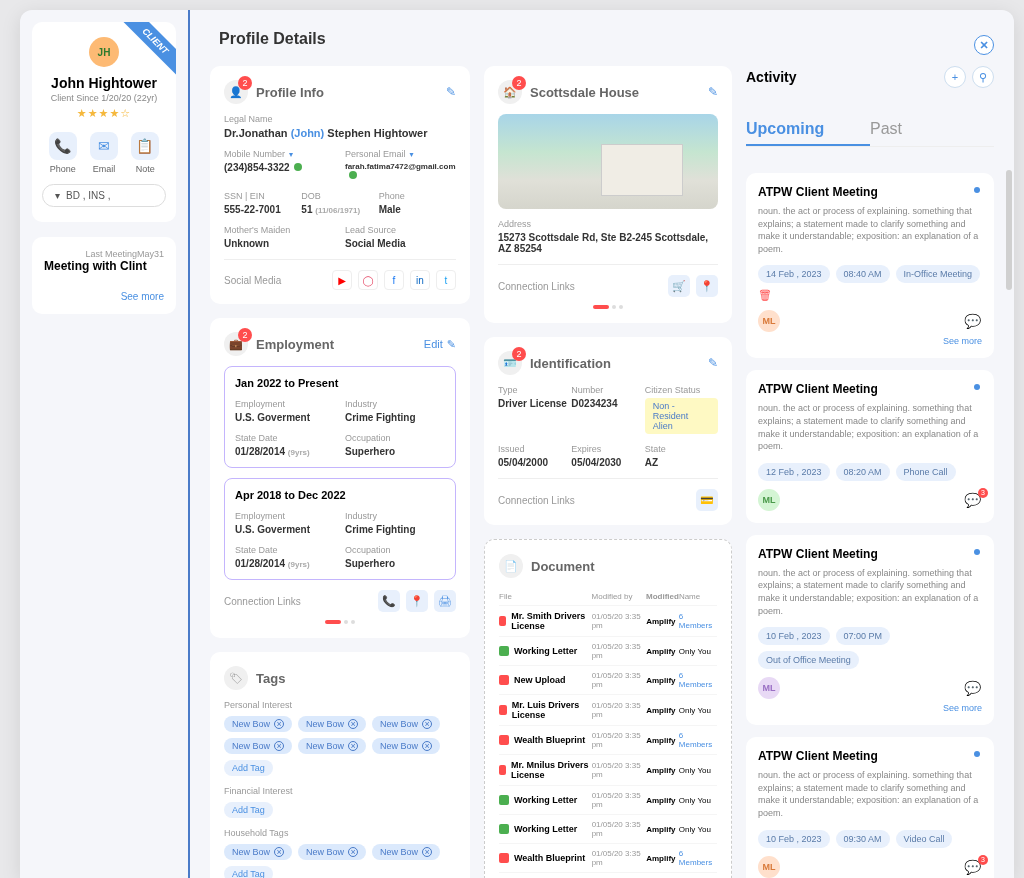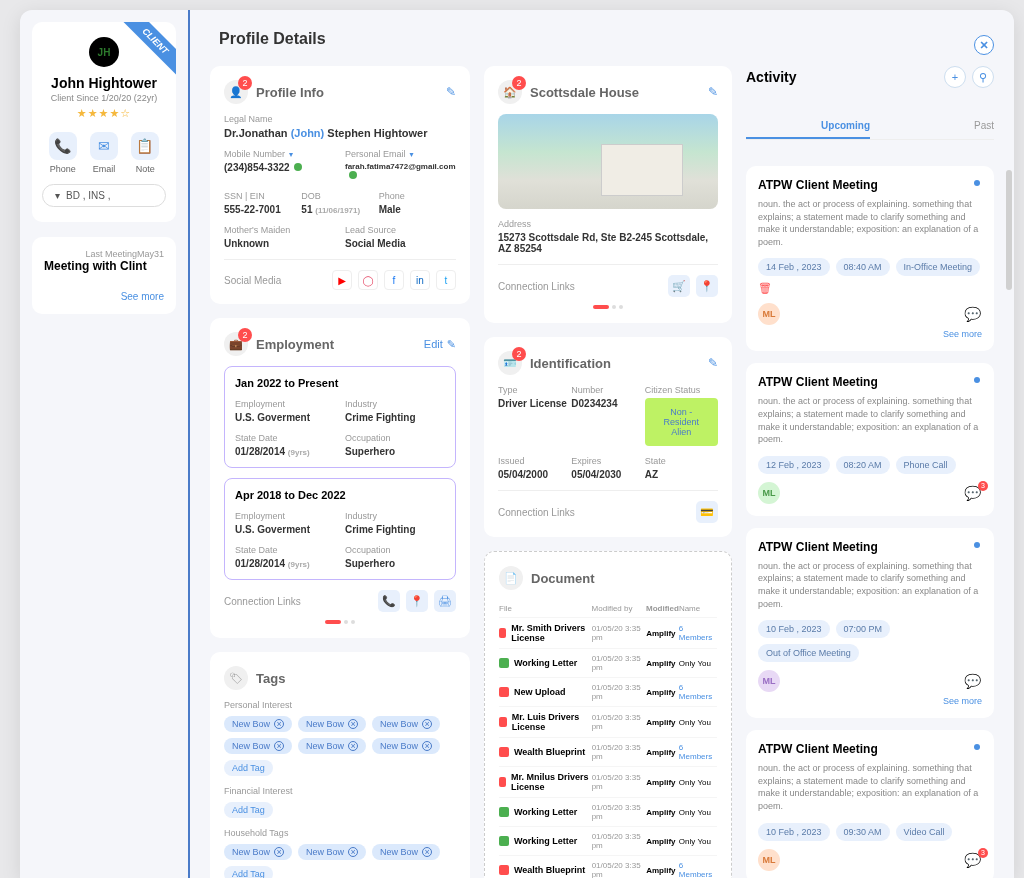--- a/index.html
+++ b/index.html
@@ -2,21 +2,21 @@
 <html><head>
 <meta charset="utf-8">
 <style>
 * { box-sizing: border-box; margin: 0; padding: 0; }
 body { font-family: -apple-system, BlinkMacSystemFont, 'Segoe UI', Arial, sans-serif; background: #e8e8ea; width: 1024px; height: 878px; overflow: hidden; position: relative; }
 .modal { position: absolute; top: 10px; left: 20px; right: 10px; bottom: 0; background: #f5f6fa; border-radius: 12px 12px 0 0; display: flex; box-shadow: 0 4px 20px rgba(0,0,0,0.1); }
 .close-btn { position: absolute; top: 25px; right: 20px; width: 20px; height: 20px; border-radius: 50%; border: 1px solid #4a90e2; color: #4a90e2; background: #fff; font-size: 11px; display: flex; align-items: center; justify-content: center; cursor: pointer; font-weight: bold; }
 .sidebar { width: 170px; padding: 12px; border-right: 2px solid #4a7bc8; }
 .profile-card { background: #fff; border-radius: 10px; padding: 15px 10px; position: relative; overflow: hidden; text-align: center; }
 .ribbon { position: absolute; top: 10px; right: -30px; background: #4a90e2; color: #fff; font-size: 9px; font-weight: bold; padding: 4px 35px; transform: rotate(45deg); font-style: italic; }
-.avatar { width: 30px; height: 30px; border-radius: 50%; background: #000000; color: #2d7a2d; font-size: 10px; font-weight: bold; display: flex; align-items: center; justify-content: center; margin: 0 auto 8px; }
+.avatar { width: 30px; height: 30px; border-radius: 50%; background: #fdba74; color: #2d7a2d; font-size: 10px; font-weight: bold; display: flex; align-items: center; justify-content: center; margin: 0 auto 8px; }
 .client-name { font-weight: 600; font-size: 14px; }
 .client-since { font-size: 9px; color: #888; margin-top: 2px; }
 .stars { color: #f5b83d; font-size: 11px; margin-top: 4px; letter-spacing: 1px; }
 .action-icons { display: flex; justify-content: space-around; margin-top: 12px; }
 .action-icon { text-align: center; cursor: pointer; }
 .action-icon .ic { width: 28px; height: 28px; border-radius: 8px; background: #e8f0fc; color: #4a90e2; display: flex; align-items: center; justify-content: center; margin: 0 auto 4px; font-size: 14px; }
 .action-icon .lbl { font-size: 9px; color: #666; }
 .dd { margin-top: 10px; border: 1px solid #ddd; border-radius: 16px; padding: 5px 12px; font-size: 10px; display: flex; align-items: center; gap: 6px; cursor: pointer; color: #555; }
 .meeting-card { background: #fff; border-radius: 10px; padding: 12px; margin-top: 15px; }
 .mc-head { display: flex; justify-content: flex-end; font-size: 9px; color: #999; }
@@ -64,37 +64,37 @@
 .dots { display: flex; justify-content: center; gap: 3px; margin-top: 8px; }
 .dot { width: 4px; height: 4px; border-radius: 50%; background: #ddd; }
 .dot.active { width: 16px; border-radius: 2px; background: #ff4d4d; }
 .emp-block { border: 1px solid #c4b5fd; border-radius: 8px; padding: 10px; margin-bottom: 10px; }
 .emp-date { font-size: 11px; font-weight: 600; margin-bottom: 8px; }
 .pill { background: #dbe9fc; color: #4a7bc8; font-size: 9px; padding: 3px 8px; border-radius: 10px; display: inline-flex; align-items: center; gap: 4px; }
 .pill .x { cursor: pointer; font-size: 9px; border: 1px solid #4a7bc8; border-radius: 50%; width: 10px; height: 10px; display: flex; align-items: center; justify-content: center; }
 .pill-add { background: #e8f0fc; color: #4a90e2; font-size: 9px; padding: 3px 8px; border-radius: 10px; cursor: pointer; }
 .tag-row { display: flex; flex-wrap: wrap; gap: 6px; margin-top: 6px; }
 .tag-lbl { font-size: 9px; color: #999; margin-top: 10px; }
-.chip { background: #bef264; color: #4a7bc8; font-size: 9px; padding: 9px 8px; border-radius: 4px; text-align: center; }
+.chip { background: #fef9c3; color: #4a7bc8; font-size: 9px; padding: 3px 8px; border-radius: 4px; }
 .doc-table { font-size: 9px; }
 .doc-head { display: flex; color: #999; padding: 4px 0; font-size: 8px; }
 .doc-row { display: flex; padding: 5px 0; border-top: 1px solid #f5f5f5; align-items: center; }
 .fc { width: 10px; height: 10px; border-radius: 2px; margin-right: 5px; }
 .fc-r { background: #ff4d4d; }
 .fc-g { background: #4caf50; }
 .dc1 { flex: 1.7; display: flex; align-items: center; }
 .dc2 { flex: 1; color: #999; font-size: 8px; }
 .dc3 { flex: 0.6; font-weight: 600; font-size: 8px; }
 .dc4 { flex: 0.7; font-size: 8px; }
 .link-b { color: #4a90e2; }
 .activity-head { display: flex; justify-content: space-between; align-items: center; margin-bottom: 12px; }
 .act-title { font-size: 14px; font-weight: 600; }
 .act-ctrls { display: flex; gap: 6px; }
 .tabs { display: flex; border-bottom: 1px solid #eee; margin-bottom: 12px; }
-.tab { flex: 1; text-align: right; font-size: 10px; padding: 6px 0; color: #999; cursor: pointer; }
+.tab { flex: 1; text-align: left; font-size: 16px; padding: 6px 0; color: #999; cursor: pointer; }
 .tab.active { color: #4a90e2; border-bottom: 2px solid #4a90e2; font-weight: 600; }
 .act-card { background: #fff; border-radius: 10px; padding: 12px; margin-bottom: 12px; position: relative; }
 .act-dot { position: absolute; top: 14px; right: 14px; width: 6px; height: 6px; border-radius: 50%; background: #4a90e2; }
 .act-ttl { font-size: 12px; font-weight: 600; margin-bottom: 6px; }
 .act-desc { font-size: 9px; color: #888; line-height: 1.4; }
 .act-pills { display: flex; gap: 6px; margin-top: 10px; flex-wrap: wrap; align-items: center; }
 .ap { background: #e8f0fc; color: #5a7ba8; font-size: 9px; padding: 4px 8px; border-radius: 12px; }
 .trash { color: #ff4d4d; font-size: 11px; cursor: pointer; }
 .act-foot { display: flex; justify-content: space-between; align-items: center; margin-top: 8px; }
 .av { width: 22px; height: 22px; border-radius: 50%; font-size: 9px; font-weight: 600; display: flex; align-items: center; justify-content: center; }

